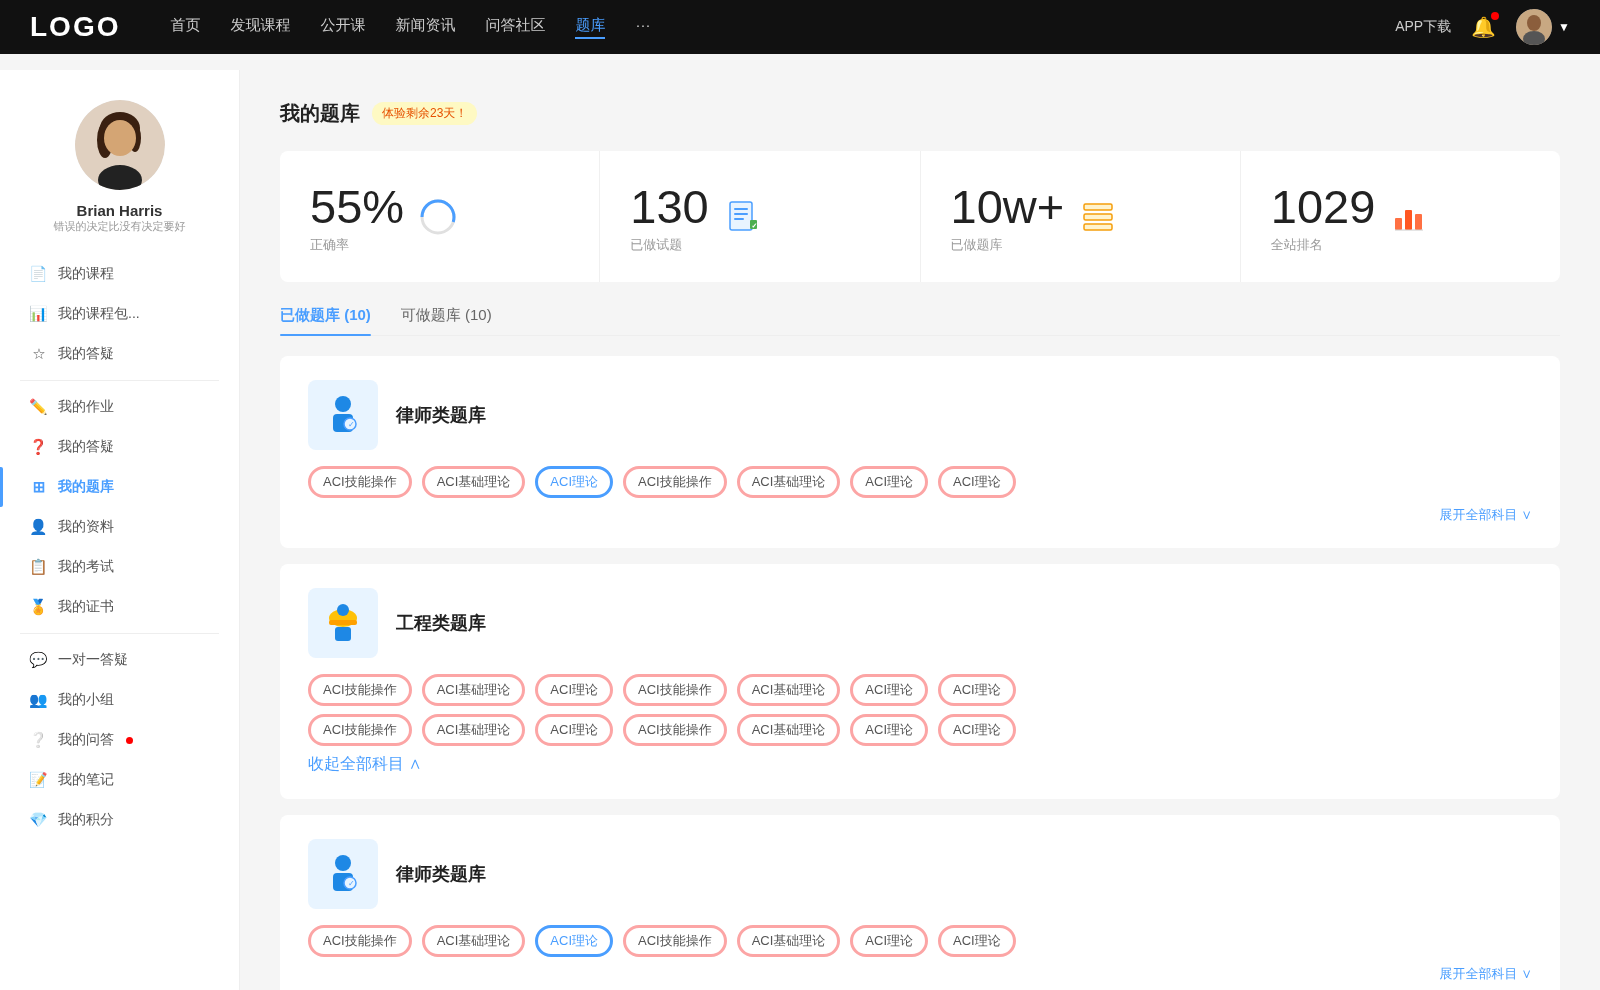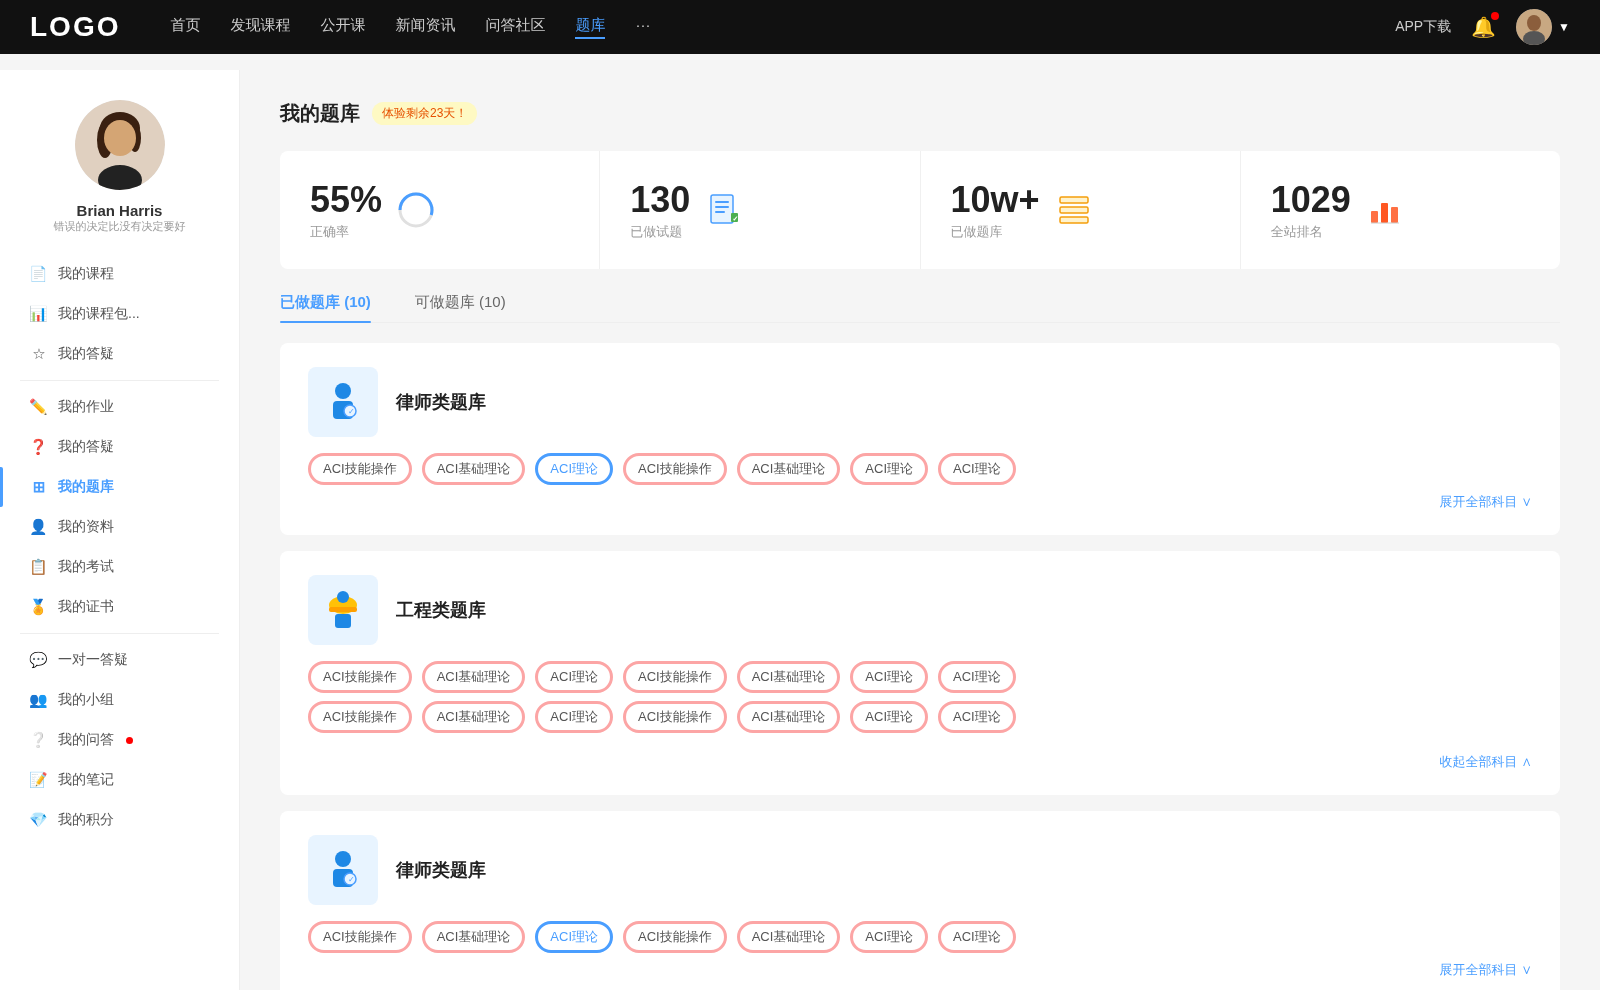--- a/index.html
+++ b/index.html
@@ -188,42 +188,42 @@
       flex: 1;
       padding: 28px 30px;
       border-right: 1px solid #f0f0f0;
       display: flex;
       align-items: center;
       gap: 16px;
     }
     .stat-item:last-child { border-right: none; }
     .stat-info {}
     .stat-value {
-      font-size: 36px;
-      font-weight: 700;
+      font-size: 47px;
+      font-weight: 400;
       color: #222;
     }
     .stat-label {
       font-size: 13px;
       color: #999;
       margin-top: 2px;
     }
     .stat-icon {
       width: 36px;
       height: 36px;
       display: flex;
       align-items: center;
       justify-content: center;
       font-size: 22px;
     }
 
     
     .tabs-row {
       display: flex;
-      gap: 44px;
+      gap: 30px;
       margin-bottom: 20px;
       border-bottom: 1px solid #eee;
       padding-bottom: 0;
     }
     .tab-item {
       font-size: 15px;
       color: #666;
       cursor: pointer;
       padding-bottom: 10px;
       position: relative;
@@ -291,25 +291,25 @@
       background: #fff;
     }
     .expand-link {
       text-align: right;
       color: #4a9eff;
       font-size: 13px;
       cursor: pointer;
       margin-top: 8px;
     }
     .collapse-link {
-      text-align: right;
+      text-align: left;
       color: #4a9eff;
-      font-size: 13px;
+      font-size: 16px;
       cursor: pointer;
-      margin-top: 20px;
+      margin-top: 8px;
     }
 
     
     .eng-icon-wrap {
       width: 70px;
       height: 70px;
       background: #e8f4ff;
       border-radius: 8px;
       display: flex;
       align-items: center;

